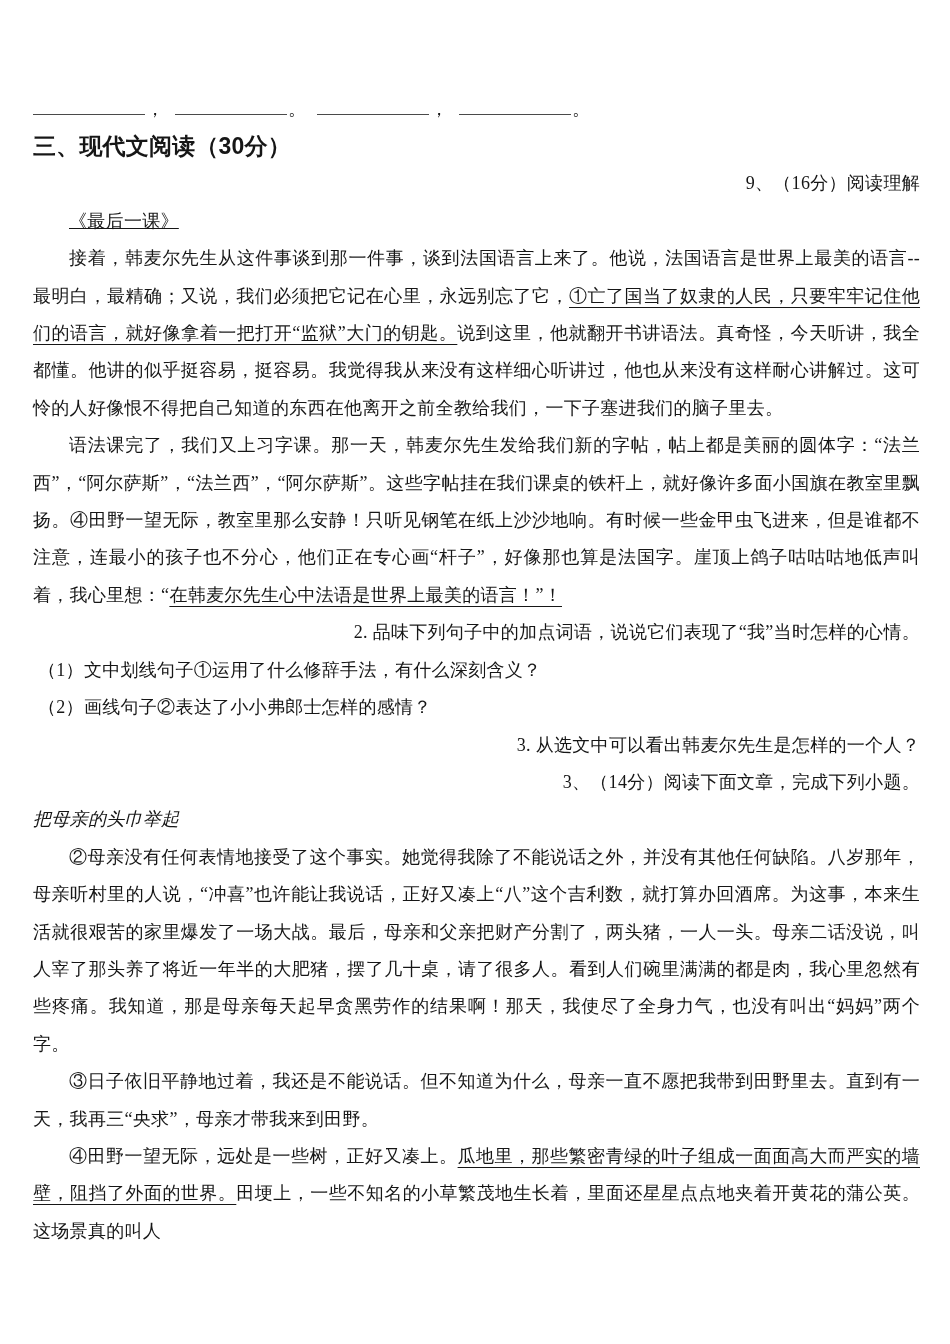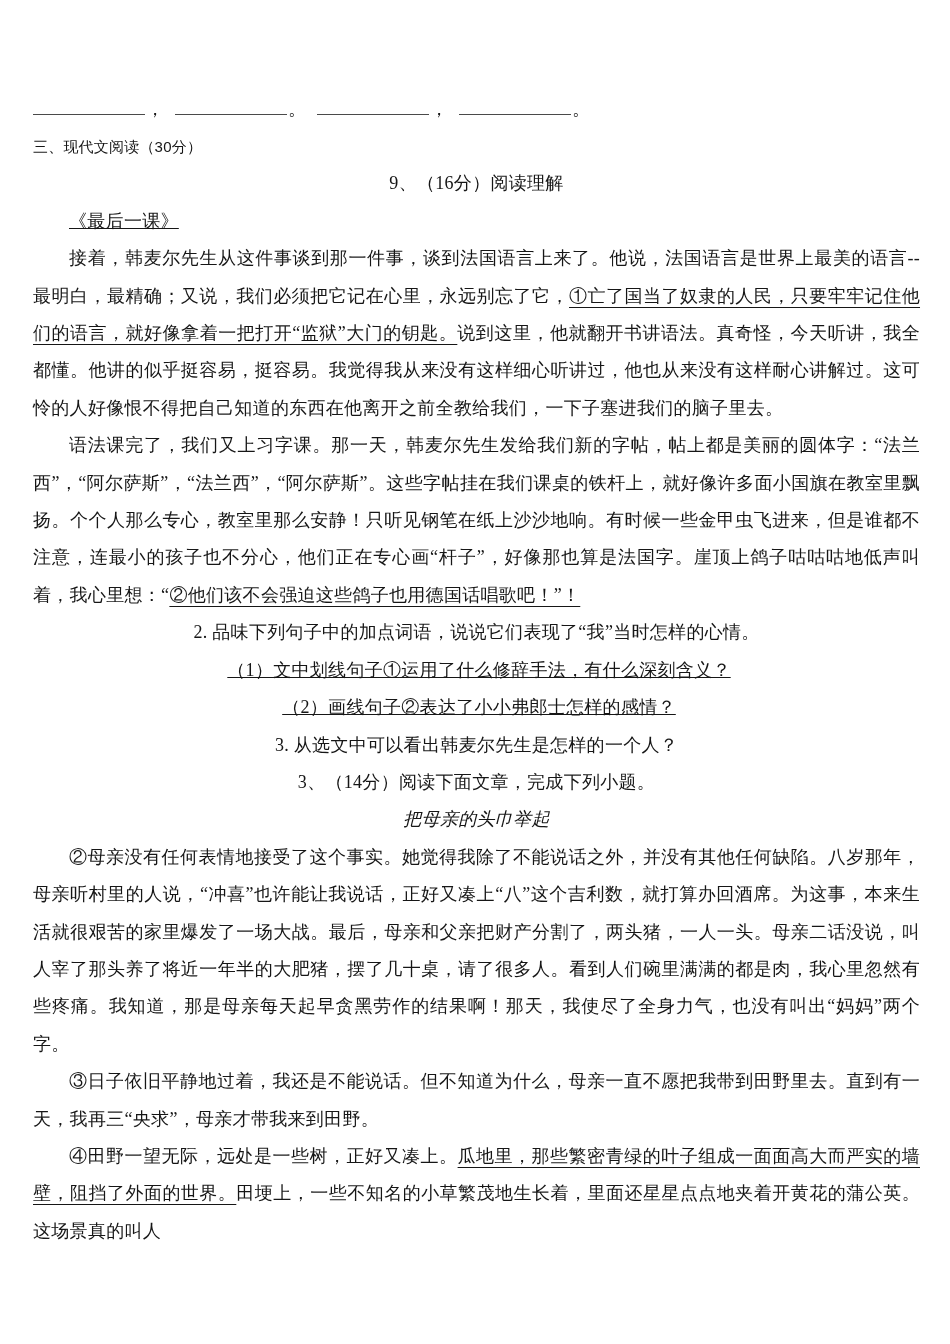--- a/index.html
+++ b/index.html
@@ -37,48 +37,48 @@
     margin: 0 11px 0 1px;
   }
   .block {
     font-size: 18px;
     line-height: 37.4px;
     text-align: justify;
     letter-spacing: 0.3px;
     word-break: break-all;
   }
   .heading {
-    font-weight: normal;
-    font-size: 15px;
+    font-weight: bold;
+    font-size: 23px;
     text-align: left;
     font-family: "Liberation Sans", "DejaVu Sans", sans-serif;
     letter-spacing: 0.2px;
   }
-  .plain { text-align: center; }
+  .plain { text-align: right; }
   .indent { text-indent: 2em; }
   .title-line { text-align: left; text-indent: 2em; text-decoration: underline; }
-  .kaiti-title { text-align: center; font-style: italic; }
-  .sub { text-align: center; padding-left: 5px; text-decoration: underline; }
+  .kaiti-title { text-align: left; font-style: italic; }
+  .sub { text-align: left; padding-left: 5px; }
   .u {
     text-decoration: underline;
     text-underline-offset: 5px;
     text-decoration-thickness: 1.1px;
   }
 </style>
 </head>
 <body>
 
 <div id="page">
   <div class="blanks-row"><span class="blank"></span><span class="punct">，</span><span class="blank"></span><span class="punct">。</span><span class="blank"></span><span class="punct">，</span><span class="blank"></span><span class="punct">。</span></div>
   <div>
       <div class="block heading"><span>三、现代文阅读（30分）</span></div>
       <div class="block plain"><span>9、（16分）阅读理解</span></div>
       <div class="block title-line"><span>《最后一课》</span></div>
       <div class="block indent"><span>接着，韩麦尔先生从这件事谈到那一件事，谈到法国语言上来了。他说，法国语言是世界上最美的语言--最明白，最精确；又说，我们必须把它记在心里，永远别忘了它，</span><span class="u">①亡了国当了奴隶的人民，只要牢牢记住他们的语言，就好像拿着一把打开“监狱”大门的钥匙。</span><span>说到这里，他就翻开书讲语法。真奇怪，今天听讲，我全都懂。他讲的似乎挺容易，挺容易。我觉得我从来没有这样细心听讲过，他也从来没有这样耐心讲解过。这可怜的人好像恨不得把自己知道的东西在他离开之前全教给我们，一下子塞进我们的脑子里去。</span></div>
-      <div class="block indent"><span>语法课完了，我们又上习字课。那一天，韩麦尔先生发给我们新的字帖，帖上都是美丽的圆体字：“法兰西”，“阿尔萨斯”，“法兰西”，“阿尔萨斯”。这些字帖挂在我们课桌的铁杆上，就好像许多面小国旗在教室里飘扬。个个人那么专心，教室里那么安静！只听见钢笔在纸上沙沙地响。有时候一些金甲虫飞进来，但是谁都不注意，连最小的孩子也不分心，他们正在专心画“杆子”，好像那也算是法国字。崖顶上鸽子咕咕咕地低声叫着，我心里想：“</span><span class="u">②他们该不会强迫这些鸽子也用德国话唱歌吧！”！</span></div>
+      <div class="block indent"><span>语法课完了，我们又上习字课。那一天，韩麦尔先生发给我们新的字帖，帖上都是美丽的圆体字：“法兰西”，“阿尔萨斯”，“法兰西”，“阿尔萨斯”。这些字帖挂在我们课桌的铁杆上，就好像许多面小国旗在教室里飘扬。④田野一望无际，教室里那么安静！只听见钢笔在纸上沙沙地响。有时候一些金甲虫飞进来，但是谁都不注意，连最小的孩子也不分心，他们正在专心画“杆子”，好像那也算是法国字。崖顶上鸽子咕咕咕地低声叫着，我心里想：“</span><span class="u">在韩麦尔先生心中法语是世界上最美的语言！”！</span></div>
       <div class="block plain"><span>2. 品味下列句子中的加点词语，说说它们表现了“我”当时怎样的心情。</span></div>
       <div class="block sub"><span>（1）文中划线句子①运用了什么修辞手法，有什么深刻含义？</span></div>
       <div class="block sub"><span>（2）画线句子②表达了小小弗郎士怎样的感情？</span></div>
       <div class="block plain"><span>3. 从选文中可以看出韩麦尔先生是怎样的一个人？</span></div>
       <div class="block plain"><span>3、（14分）阅读下面文章，完成下列小题。</span></div>
       <div class="block kaiti-title"><span>把母亲的头巾举起</span></div>
       <div class="block indent"><span>②母亲没有任何表情地接受了这个事实。她觉得我除了不能说话之外，并没有其他任何缺陷。八岁那年，母亲听村里的人说，“冲喜”也许能让我说话，正好又凑上“八”这个吉利数，就打算办回酒席。为这事，本来生活就很艰苦的家里爆发了一场大战。最后，母亲和父亲把财产分割了，两头猪，一人一头。母亲二话没说，叫人宰了那头养了将近一年半的大肥猪，摆了几十桌，请了很多人。看到人们碗里满满的都是肉，我心里忽然有些疼痛。我知道，那是母亲每天起早贪黑劳作的结果啊！那天，我使尽了全身力气，也没有叫出“妈妈”两个字。</span></div>
       <div class="block indent"><span>③日子依旧平静地过着，我还是不能说话。但不知道为什么，母亲一直不愿把我带到田野里去。直到有一天，我再三“央求”，母亲才带我来到田野。</span></div>
       <div class="block indent"><span>④田野一望无际，远处是一些树，正好又凑上。</span><span class="u">瓜地里，那些繁密青绿的叶子组成一面面高大而严实的墙壁，阻挡了外面的世界。</span><span>田埂上，一些不知名的小草繁茂地生长着，里面还星星点点地夹着开黄花的蒲公英。这场景真的叫人</span></div>
     </div>

